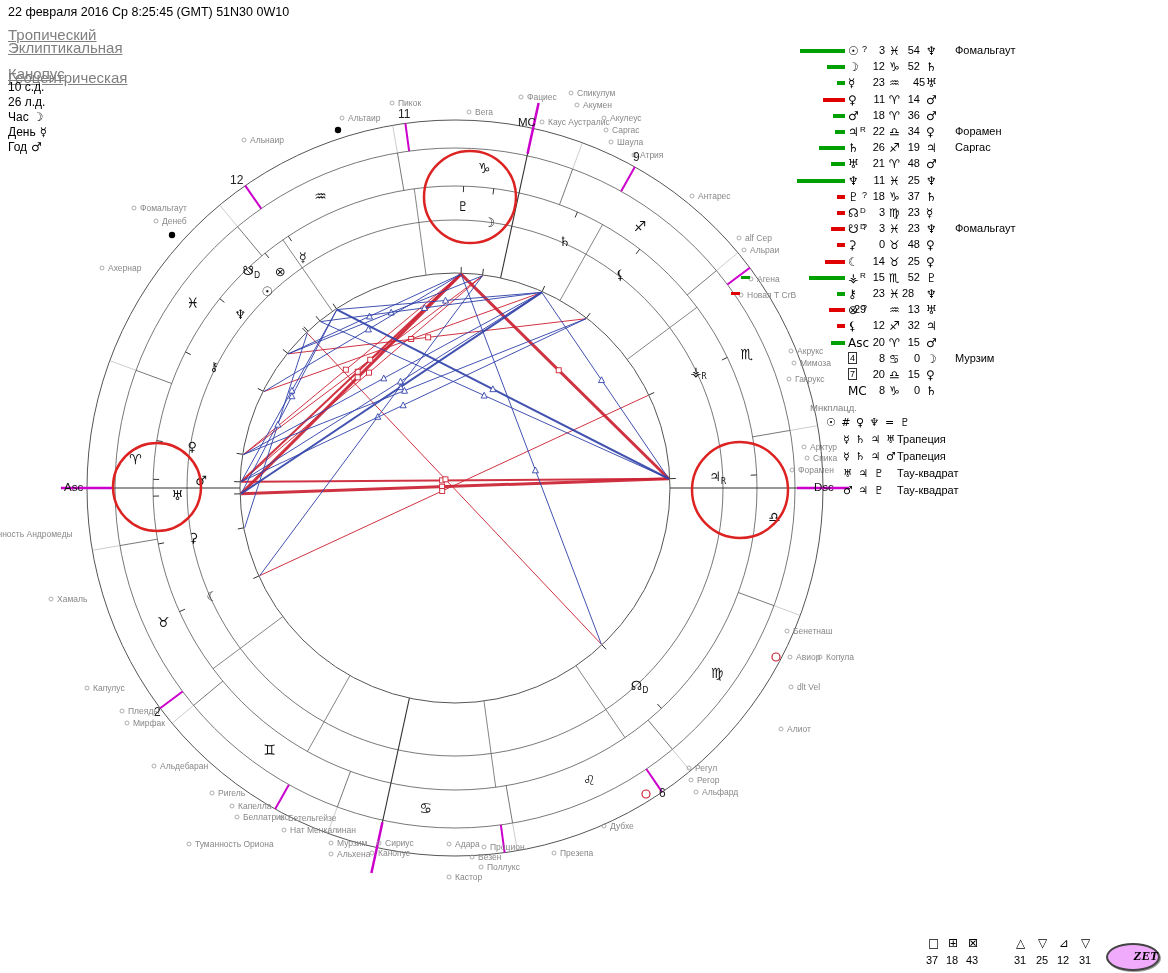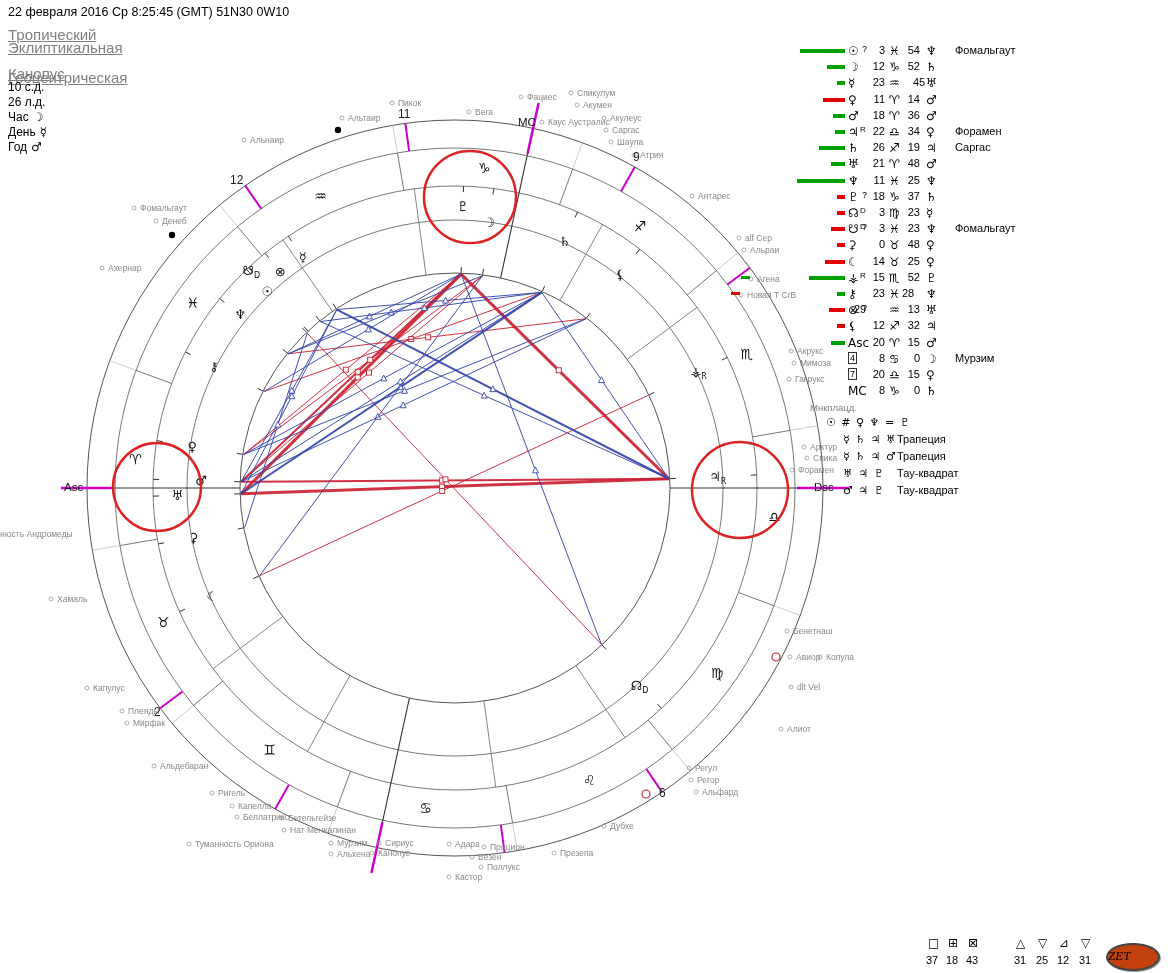--- a/index.html
+++ b/index.html
@@ -18,23 +18,23 @@
   .bar{position:absolute;height:4px;top:6px;}
   .pglyph{font-family:"DejaVu Sans",sans-serif;font-size:12px;}
   .boxed{border:1px solid #333;font-size:9px;line-height:10px;padding:0 1px;top:2px;}
   .sub{font-size:8px;top:7px;}
   .cfgline{position:absolute;font-size:11px;}
   .cfgglyphs{font-family:"DejaVu Sans",sans-serif;letter-spacing:1px;}
   #cfghdr{font-size:9.5px;color:#808080;}
   .stat-icon{position:absolute;font-family:"DejaVu Sans",sans-serif;font-size:12px;}
   .stat-val{position:absolute;font-size:11px;}
   #zetlogo{position:absolute;left:1106px;top:943px;width:50px;height:24px;
-           border:2px solid #444;border-radius:50%;text-align:left;line-height:22px;
-           font-family:"Liberation Serif",serif;font-style:italic;font-weight:normal;font-size:13px;
-           box-shadow:1px 1px 0 #999;background:#c2410c;}
+           border:2px solid #444;border-radius:50%;text-align:right;line-height:22px;
+           font-family:"Liberation Serif",serif;font-style:italic;font-weight:bold;font-size:13px;
+           box-shadow:1px 1px 0 #999;background:#f0abfc;}
 </style>
 </head>
 <body>
 <div id="app">
 
 <div class="abs" id="hdr">22 февраля 2016  Ср   8:25:45 (GMT) 51N30  0W10</div>
 <div id="settings-block">
       <div class="abs setting" style="top:26px">Тропический</div>
       <div class="abs setting" style="top:39px">Эклиптикальная</div>
       <div class="abs setting" style="top:69px">Геоцентрическая</div>

